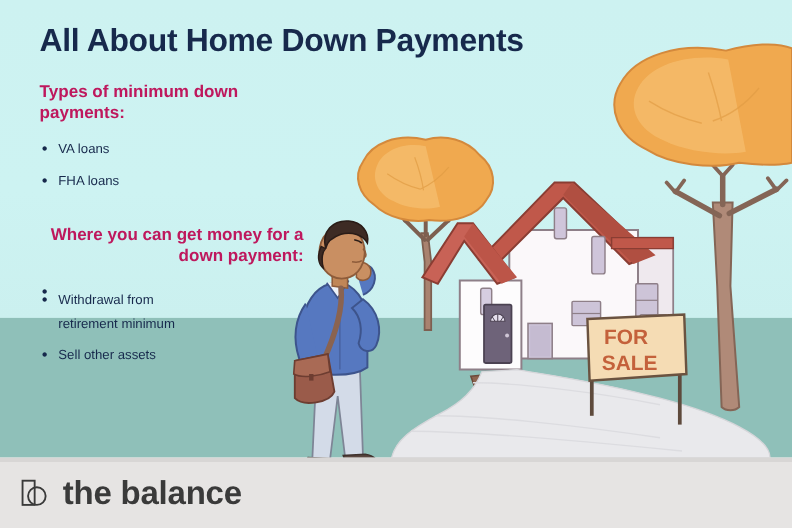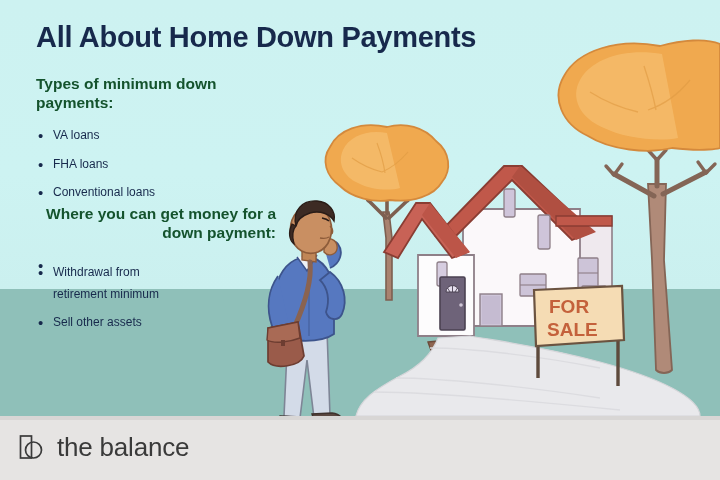--- a/index.html
+++ b/index.html
@@ -52,21 +52,21 @@
     letter-spacing: -0.3px;
     color: #17294c;
     white-space: nowrap;
   }
   .heading {
     position: absolute;
     left: 36px;
     font-size: 15.5px;
     font-weight: 700;
     line-height: 19px;
-    color: #14532d;
+    color: #be185d;
     width: 240px;
   }
   .heading-1 { top: 74px; }
   .heading-2 { top: 204px; text-align: right; }
 
   .bullets {
     position: absolute;
     left: 38px;
     width: 250px;
     color: #17294c;
@@ -93,24 +93,24 @@
   .logo {
     position: absolute;
     left: 18px;
     top: 432px;
     display: flex;
     align-items: center;
     gap: 9px;
   }
   .logo-mark { width: 30px; height: 30px; display: block; }
   .logo-text {
-    font-size: 26px;
+    font-size: 30px;
     color: #3a3a3a;
     letter-spacing: -0.2px;
-    font-weight: 400;
+    font-weight: 700;
   }
 
   
   .scene {
     position: absolute;
     left: 0; top: 0;
     width: 720px; height: 480px;
     pointer-events: none;
   }
 </style>
@@ -283,23 +283,20 @@
 
   <div class="heading heading-1">Types of minimum down payments:</div>
 
   <div class="bullets bullets-1">
     <div class="li">
       <span class="cont">VA loans</span>
     </div>
     <div class="li">
       <span class="cont">FHA loans</span>
     </div>
-    <div class="li">
-      <span class="cont">Conventional loans</span>
-    </div>
   </div>
 
   <div class="heading heading-2">Where you can get money for a down payment:</div>
 
   <div class="bullets bullets-2">
     <div class="li">
     </div>
     <div class="li">
       <span class="cont">Withdrawal from</span>
       <span class="cont">retirement minimum</span>

